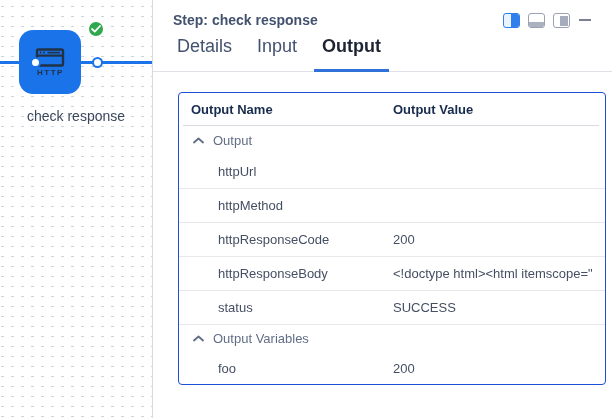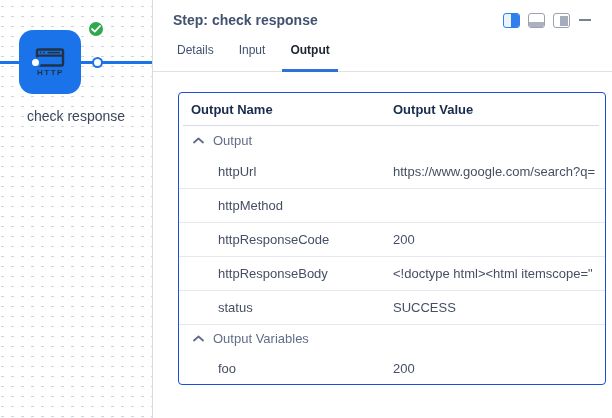--- a/index.html
+++ b/index.html
@@ -39,21 +39,21 @@
   .ctl.active { border-color:#2f80ed; background:#eaf3fe; }
   .ctl.active .half-right { position:absolute; right:0; top:0; width:55%; height:100%; background:#2f80ed; }
   .ctl .bottom-bar { position:absolute; left:0; bottom:0; width:100%; height:38%; background:#aab1bf; }
   .ctl .inner-block { position:absolute; right:1px; top:2px; width:52%; height:78%; background:#a5adbd; }
   .minimize { width:14px; height:16px; border:none; background:transparent; position:relative; cursor:pointer; }
   .minimize::after { content:""; position:absolute; left:1px; top:7px; width:12px; height:2px; background:#7a8194; }
 
   
   .tabs { display:flex; gap:9px; padding:14px 0 0 16px; border-bottom:1px solid #dfe1e6; height:40px;
           margin-top:4px; align-items:flex-end; }
-  .tab { padding:0 8px 12px 8px; font-size:12px; color:#42526e; cursor:pointer;
+  .tab { padding:0 8px 12px 8px; font-size:18px; color:#42526e; cursor:pointer;
          border-bottom:3px solid transparent; margin-bottom:-1px; background:none; border-top:none;
          border-left:none; border-right:none; font-family:inherit; }
   .tab.active { color:#1d2433; font-weight:700; border-bottom-color:#2e71d9; }
 
   
   .card { margin:20px 0 0 25px; width:428px; border:1px solid #1d4ed8; border-radius:4px;
           background:#fff; overflow:hidden; }
   .trow { display:flex; align-items:center; }
   .col-name { width:214px; flex:none; overflow:hidden; white-space:nowrap; }
   .col-val  { flex:1; overflow:hidden; white-space:nowrap; }
@@ -140,21 +140,20 @@
                 <path d="M1 5.5 L5.5 1.5 L10 5.5" fill="none" stroke="#626e87" stroke-width="1.8" stroke-linecap="round" stroke-linejoin="round"></path>
               </svg>
           </span>
           <span>Output</span>
         </div>
         <div class="col-val"></div>
       </div>
 
       <div class="trow item-row">
         <div class="col-name">httpUrl</div>
-        <div class="col-val">https://www.google.com/search?q=</div>
       </div>
       <div class="trow item-row">
         <div class="col-name">httpMethod</div>
       </div>
       <div class="trow item-row">
         <div class="col-name">httpResponseCode</div>
         <div class="col-val">200</div>
       </div>
       <div class="trow item-row">
         <div class="col-name">httpResponseBody</div>

